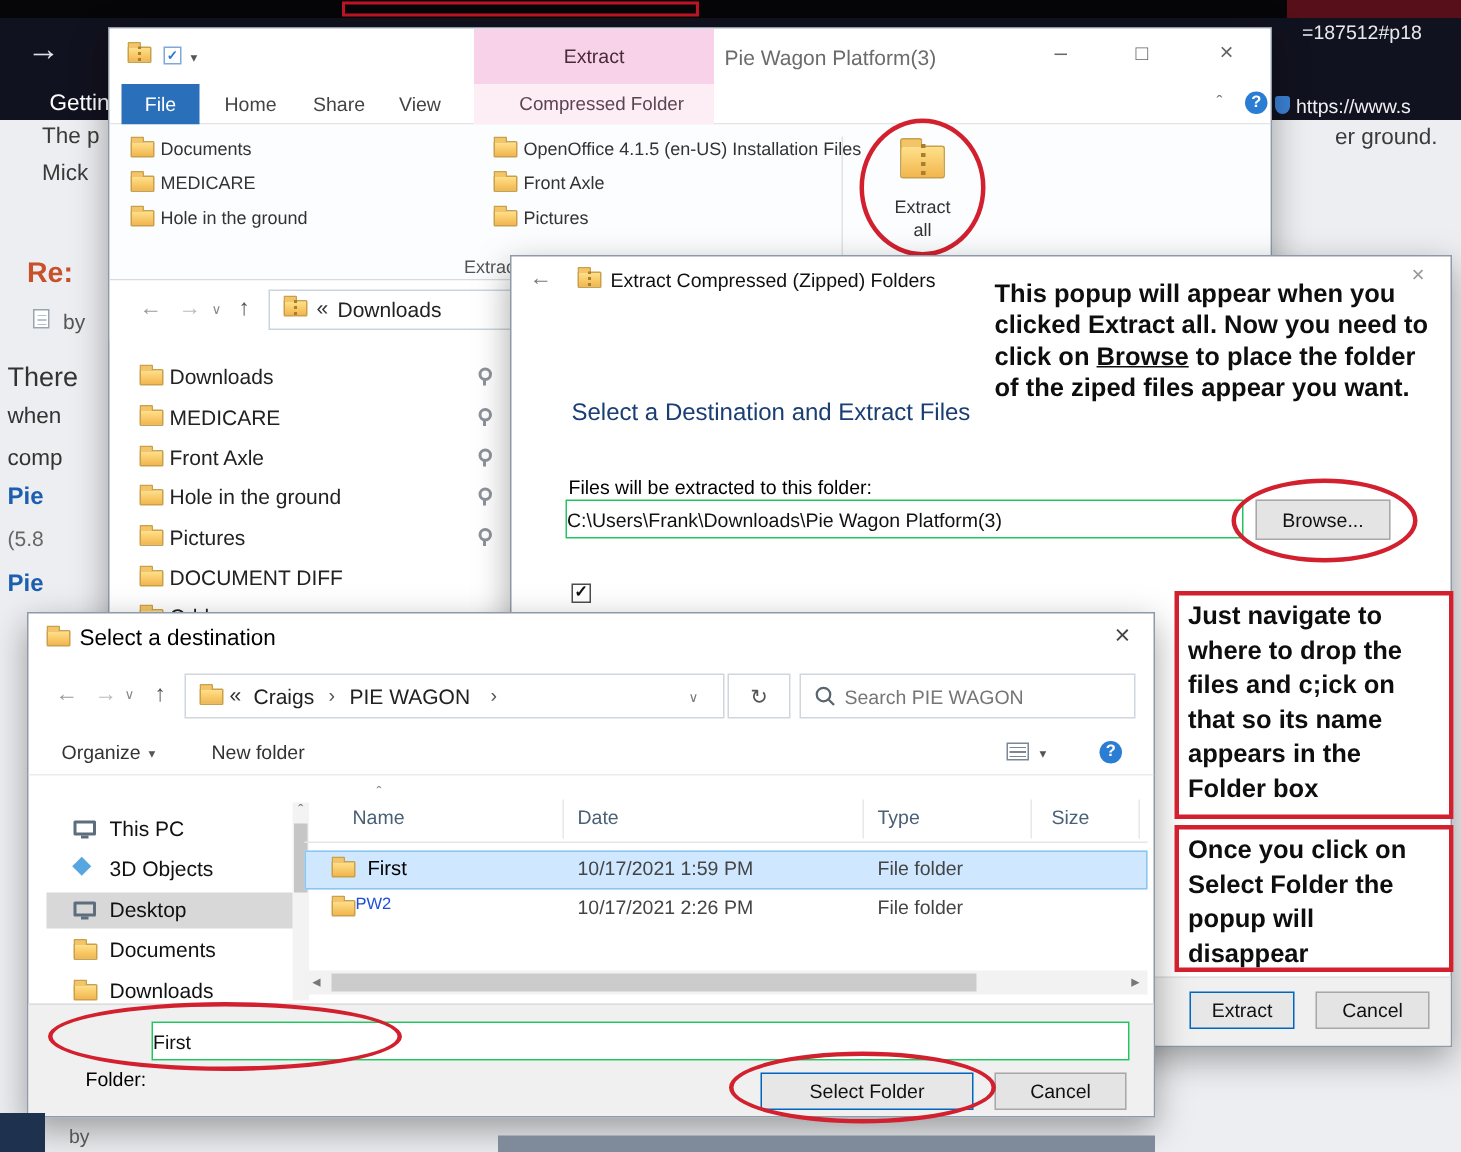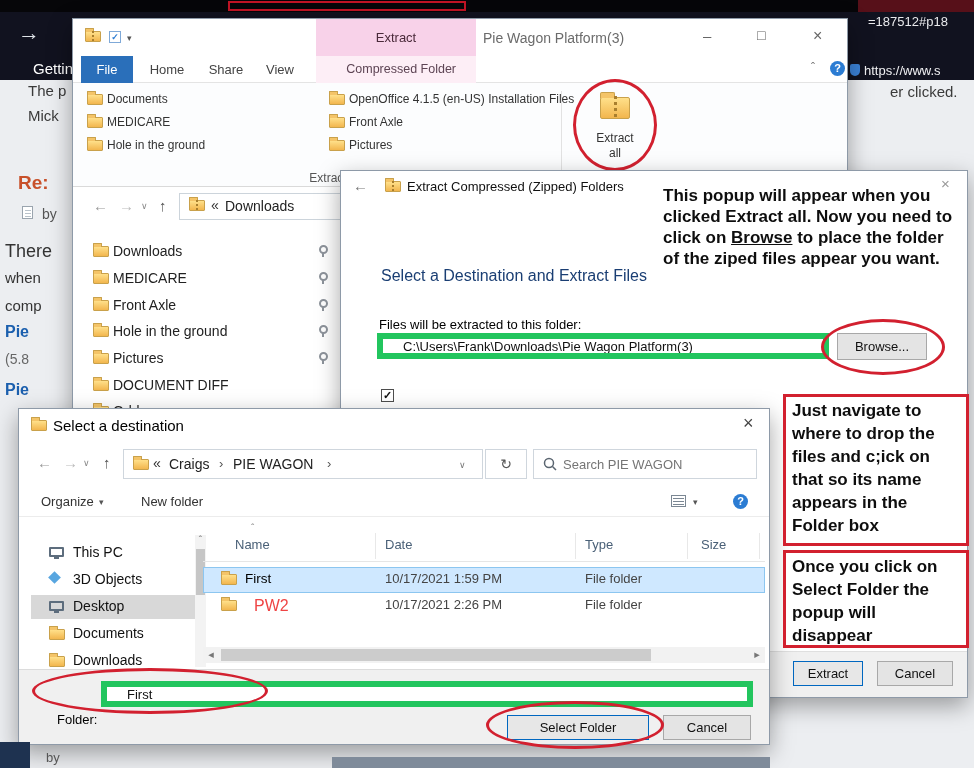--- a/index.html
+++ b/index.html
@@ -27,21 +27,21 @@
   .doc::after{content:"";position:absolute;left:2px;top:3px;width:6px;height:7px;background:repeating-linear-gradient(to bottom,#b9c2ca 0 1px,rgba(0,0,0,0) 1px 3px);}
   .shield{position:absolute;width:10px;height:12px;background:#3b82d6;border-radius:2px 2px 5px 5px;}
   .cbox{position:absolute;width:13px;height:13px;border:1px solid #4d4d4d;background:#fff;font-size:11px;line-height:11px;font-weight:bold;text-align:center;color:#111;}
   .qcb{position:absolute;width:12px;height:12px;border:1px solid #7fa9d8;font-size:9px;line-height:10px;text-align:center;color:#2b7cd3;font-weight:bold;background:#fff;}
   .viewsicon{position:absolute;width:15px;height:12px;border:1px solid #7b8793;}
   .viewsicon::after{content:"";position:absolute;left:1px;top:2px;width:11px;height:7px;background:repeating-linear-gradient(to bottom,#7b8793 0 1px,rgba(0,0,0,0) 1px 3px);}
   .red-ellipse{position:absolute;border:3px solid #d2202f;border-radius:50%;pointer-events:none;}
   .red-box{position:absolute;border:3px solid #d2202f;background:#fff;font-weight:bold;font-size:17px;line-height:23px;color:#0e0e0e;padding:2px 6px;}
   .btn{position:absolute;background:#e4e4e4;border:1px solid #a8a8a8;font-size:13px;color:#111;text-align:center;cursor:default;}
   .btn.default{border:1px solid #0067c0;background:#e7e7e7;}
-  .inp{position:absolute;border:6px solid #22c55e;background:#fff;font-size:13px;font-family:"Liberation Sans",sans-serif;padding:3px 20px;color:#111;}
+  .inp{position:absolute;border:1px solid #22c55e;background:#fff;font-size:13px;font-family:"Liberation Sans",sans-serif;padding:3px 0;color:#111;}
   .note{position:absolute;font-weight:bold;font-size:17px;line-height:21px;color:#0e0e0e;}
   .note .note-link{text-decoration:underline;}
 </style>
 </head>
 <body>
 
 <div id="screen">
 
   <div class="abs" style="left:0;top:0;width:974px;height:12px;background:#060609;"></div>
   <div class="abs" style="left:228px;top:1px;width:238px;height:10px;border:2px solid #c01425;"></div>
@@ -50,21 +50,21 @@
   <div class="abs" style="left:0;top:12px;width:974px;height:68px;background:#11121f;">
     <span class="txt" style="left:18px;top:8px;font-size:22px;color:#dfe3e8;">→</span>
     <span class="txt" style="left:5px;top:48px;font-size:15px;color:#ffffff;margin-left:28px;">Getting</span>
     <span class="txt" style="left:868px;top:2px;font-size:13px;color:#e9e9ec;">=187512#p18</span>
     <span class="shield" style="left:850px;top:52px;"></span>
     <span class="txt" style="left:864px;top:51px;font-size:13px;color:#f0f0f2;">https://www.s</span>
   </div>
 
   <span class="txt" style="left:28px;top:82px;font-size:15px;color:#3a3a3a;">The p</span>
   <span class="txt" style="left:28px;top:107px;font-size:15px;color:#3a3a3a;">Mick</span>
-  <span class="txt" style="left:890px;top:83px;font-size:15px;color:#3a3a3a;">er clicked.</span>
+  <span class="txt" style="left:890px;top:83px;font-size:15px;color:#3a3a3a;">er ground.</span>
   <span class="txt" style="left:18px;top:172px;font-size:19px;font-weight:bold;color:#c8502a;">Re:</span>
   <span class="doc" style="left:22px;top:206px;"></span>
   <span class="txt" style="left:42px;top:206px;font-size:14px;color:#555;">by</span>
   <span class="txt" style="left:5px;top:241px;font-size:18px;color:#333;">There</span>
   <span class="txt" style="left:5px;top:269px;font-size:15px;color:#333;">when</span>
   <span class="txt" style="left:5px;top:297px;font-size:15px;color:#333;">comp</span>
   <span class="txt" style="left:5px;top:323px;font-size:16px;font-weight:bold;color:#1b5fae;">Pie</span>
   <span class="txt" style="left:5px;top:351px;font-size:14px;color:#666;">(5.8</span>
   <span class="txt" style="left:5px;top:381px;font-size:16px;font-weight:bold;color:#1b5fae;">Pie</span>
 
@@ -225,21 +225,21 @@
     <div class="abs" style="left:668px;top:124px;width:1px;height:26px;background:#e8e8e8;"></div>
     <div class="abs" style="left:740px;top:124px;width:1px;height:26px;background:#e8e8e8;"></div>
     <div class="abs" style="left:184px;top:152px;width:562px;height:1px;background:#e6e6e6;"></div>
 
     <div class="abs" style="left:184px;top:158px;width:562px;height:26px;background:#cfe8ff;border:1px solid #8cc6f0;"></div>
     <span class="fold" style="left:202px;top:165px;"></span>
     <span class="txt" style="left:226px;top:162px;font-size:13.5px;color:#000;">First</span>
     <span class="txt" style="left:366px;top:162px;font-size:13px;color:#444;">10/17/2021 1:59 PM</span>
     <span class="txt" style="left:566px;top:162px;font-size:13px;color:#444;">File folder</span>
     <span class="fold" style="left:202px;top:191px;"></span>
-    <span class="txt" style="left:235px;top:188px;font-size:16px;color:#ef4444;">PW2</span>
+    <span class="txt" style="left:218px;top:188px;font-size:11px;color:#1d4ed8;">PW2</span>
     <span class="txt" style="left:366px;top:188px;font-size:13px;color:#444;">10/17/2021 2:26 PM</span>
     <span class="txt" style="left:566px;top:188px;font-size:13px;color:#444;">File folder</span>
 
     <div class="abs" style="left:184px;top:238px;width:562px;height:16px;background:#f2f2f2;"></div>
     <span class="abs" style="left:184px;top:239px;width:16px;text-align:center;font-size:11px;color:#777;">◂</span>
     <span class="abs" style="left:730px;top:239px;width:16px;text-align:center;font-size:11px;color:#777;">▸</span>
     <div class="abs" style="left:202px;top:240px;width:430px;height:12px;background:#cccccc;"></div>
 
     <div class="abs" style="left:0;top:260px;width:750px;height:75px;background:#f0f0f0;border-top:1px solid #dcdcdc;"></div>
     <span class="txt" style="left:38px;top:279px;font-size:13px;color:#000;margin-top:24px;">Folder:</span>

